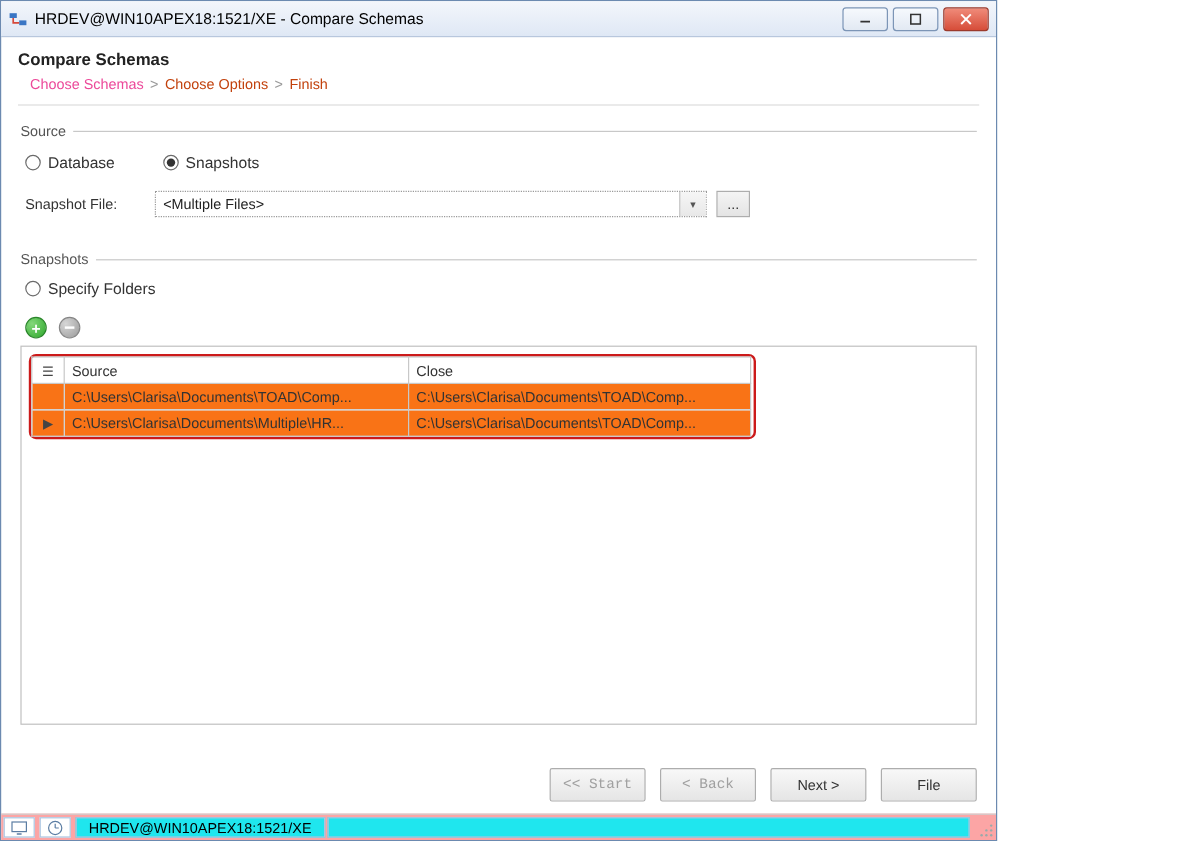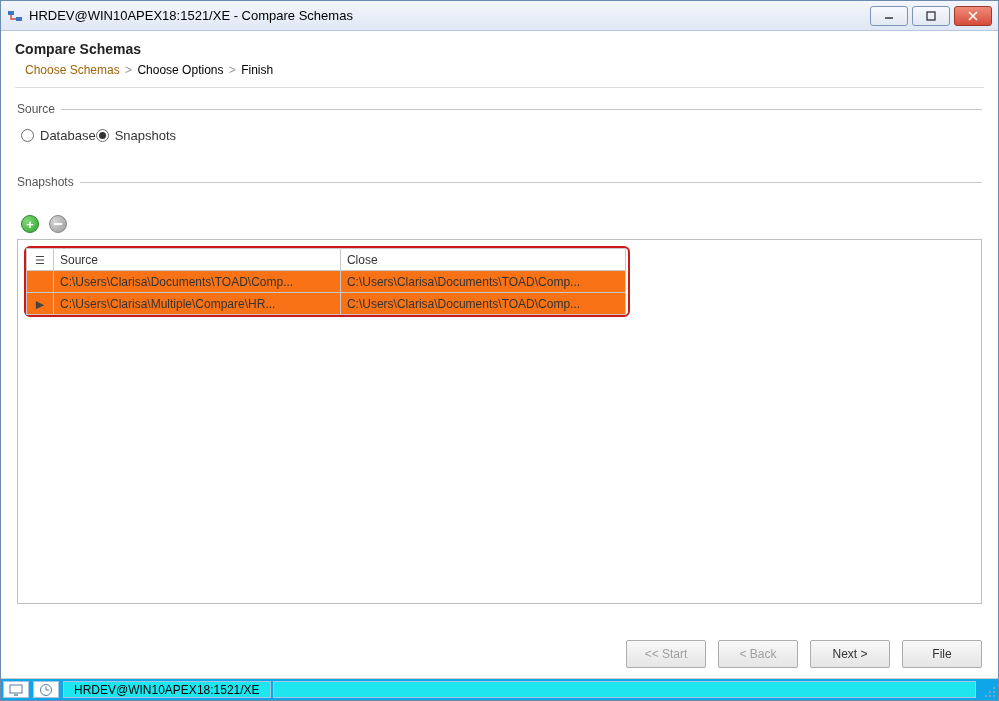--- a/index.html
+++ b/index.html
@@ -1,49 +1,49 @@
 <!DOCTYPE html>
 <html><head>
 <meta charset="utf-8">
 <style>
   * { box-sizing: border-box; }
   html, body { margin:0; padding:0; font-family:"Segoe UI",Tahoma,Arial,sans-serif; font-size:12px; color:#333; background:#fff;}
   .window {
-    width:999px; height:701px; border:1px solid #6c8ab0; display:flex; flex-direction:column; background:#fff;
+    width:831px; height:701px; border:1px solid #6c8ab0; display:flex; flex-direction:column; background:#fff;
   }
   .title-bar {
     height:30px; background:linear-gradient(#f3f6fb,#dfe8f5);
     border-bottom:1px solid #b8c7dd; display:flex; align-items:center; padding:0 6px;
   }
   .title-bar .app-icon { width:16px;height:16px;margin-right:6px;display:flex;align-items:center;justify-content:center;font-size:12px;color:#2a5fa0;}
   .title-bar .title-text { flex:1; font-size:13px; color:#000; font-weight:500;}
   .win-buttons { display:flex; gap:0; }
   .win-btn {
     width:38px; height:20px; border:1px solid #7c95b6; border-radius:3px;
     background:linear-gradient(#f6f9fd,#e2e9f3); margin-left:4px; display:flex;align-items:center;justify-content:center;
     font-size:11px; color:#333;
   }
   .win-btn.close { background:linear-gradient(#f08b7a,#d64d39); border-color:#9b3a2c; color:#fff;}
   .win-btn svg { display:block;}
   .content { flex:1; display:flex; flex-direction:column; padding:0; }
   .page-header { padding:10px 14px 4px 14px; }
   .page-header h2 { margin:0 0 6px 0; font-size:14px; font-weight:bold; color:#222;}
   .breadcrumb { font-size:12px; padding-left:10px; padding-bottom:10px;border-bottom:1px solid #dcdcdc;}
-  .breadcrumb .step { color:#000000; }
-  .breadcrumb .step.active { color:#a16207;}
+  .breadcrumb .step { color:#c2410c; }
+  .breadcrumb .step.active { color:#ec4899;}
   .breadcrumb .sep { color:#9a9a9a; margin:0 2px;}
   .body-area { flex:1; padding:10px 16px 8px 16px; display:flex; flex-direction:column; overflow:hidden;}
   .fieldset { margin-bottom:18px; }
   .fieldset .legend {
     font-size:12px; color:#555; margin-bottom:6px; display:flex; align-items:center;
   }
   .fieldset .legend::after {
     content:""; flex:1; height:1px; background:#c8c8c8; margin-left:6px;
   }
-  .radio-row { display:flex; align-items:center; padding:6px 0 14px 4px;}
+  .radio-row { display:flex; align-items:center; gap:40px; padding:6px 0 14px 4px;}
   .radio { display:flex; align-items:center; gap:6px; font-size:13px;}
   .radio .dot {
     width:13px;height:13px;border:1px solid #6b6b6b;border-radius:50%;
     display:flex;align-items:center;justify-content:center;background:#fff;
   }
   .radio.selected .dot::after { content:"";width:7px;height:7px;border-radius:50%;background:#333;}
   .field-row { display:flex; align-items:center; gap:8px; padding:2px 0 10px 4px;}
   .field-row .lbl { width:100px; text-align:left; font-size:12px;}
   .combo {
     display:flex; align-items:center; border:1px dotted #999; height:22px; background:#fff;
@@ -83,23 +83,23 @@
   .row-indicator { width:18px; text-align:center; padding:0; background:#fff;}
   .row-indicator.header { background:#fff;}
   .col-icon { width:14px;display:inline-flex;align-items:center;justify-content:center;color:#444;font-size:11px;}
   .button-bar {
     display:flex; justify-content:flex-end; gap:12px; padding:10px 16px; border-top:0;
   }
   .btn {
     min-width:80px; height:28px; border:1px solid #adadad; background:linear-gradient(#f8f8f8,#e5e5e5);
     display:flex;align-items:center;justify-content:center; font-size:12px; color:#333; border-radius:2px;
   }
-  .btn.disabled { color:#a0a0a0; }
+  .btn.disabled { color:#a0a0a0;font-family:Liberation Mono, monospace; }
   .status-bar {
-    height:22px; background:#0ea5e9; border-top:1px solid #cfcfcf; display:flex;align-items:stretch;
+    height:22px; background:#fca5a5; border-top:1px solid #cfcfcf; display:flex;align-items:stretch;
   }
   .status-cell {
     border:1px solid #a9c5e2; margin:2px 2px 2px 2px; display:flex; align-items:center; padding:0 6px;
     background:#fff;
   }
   .status-cell.icon-only{width:26px;justify-content:center;padding:0;}
   .status-conn { flex:0 1 auto; background:#1fe6ee; color:#000; padding:0 10px;}
   .status-fill{flex:1;background:#1fe6ee;margin:2px 2px 2px 0;border:1px solid #a9c5e2;min-width:0;}
   .status-grip{width:16px;margin:2px;display:flex;align-items:flex-end;justify-content:flex-end;}
   .status-grip svg{display:block;}
@@ -158,25 +158,39 @@
         <div class="radio-row">
           <div class="radio">
             <span class="dot"></span>
             <span>Database</span>
           </div>
           <div class="radio selected">
             <span class="dot"></span>
             <span>Snapshots</span>
           </div>
         </div>
+        <div class="field-row">
+          <span class="lbl">Snapshot File:</span>
+          <div class="combo">
+            <span class="combo-text">&lt;Multiple Files&gt;</span>
+            <span class="combo-arrow">▾</span>
+          </div>
+          <div class="browse-btn">
+            <span>...</span>
+          </div>
+        </div>
       </div>
 
       <div class="fieldset snapshots-section">
         <div class="legend">Snapshots</div>
         <div class="radio-stack">
+          <div class="radio">
+            <span class="dot"></span>
+            <span>Specify Folders</span>
+          </div>
         </div>
         <div class="icon-row">
           <div class="round-btn add">
             <span>+</span>
           </div>
           <div class="round-btn remove">
             <span class="remove-inner"></span>
           </div>
         </div>
 
@@ -198,21 +212,21 @@
               </tr>
               <tr>
                 <td class="row-indicator"></td>
                 <td>C:\Users\Clarisa\Documents\TOAD\Comp...</td>
                 <td>C:\Users\Clarisa\Documents\TOAD\Comp...</td>
               </tr>
               <tr>
                 <td class="row-indicator">
                   <span class="col-icon">▶</span>
                 </td>
-                <td>C:\Users\Clarisa\Multiple\Compare\HR...</td>
+                <td>C:\Users\Clarisa\Documents\Multiple\HR...</td>
                 <td>C:\Users\Clarisa\Documents\TOAD\Comp...</td>
               </tr>
             </tbody>
               </table>
           </div>
         </div>
       </div>
     </div>
 
     <div class="button-bar">

